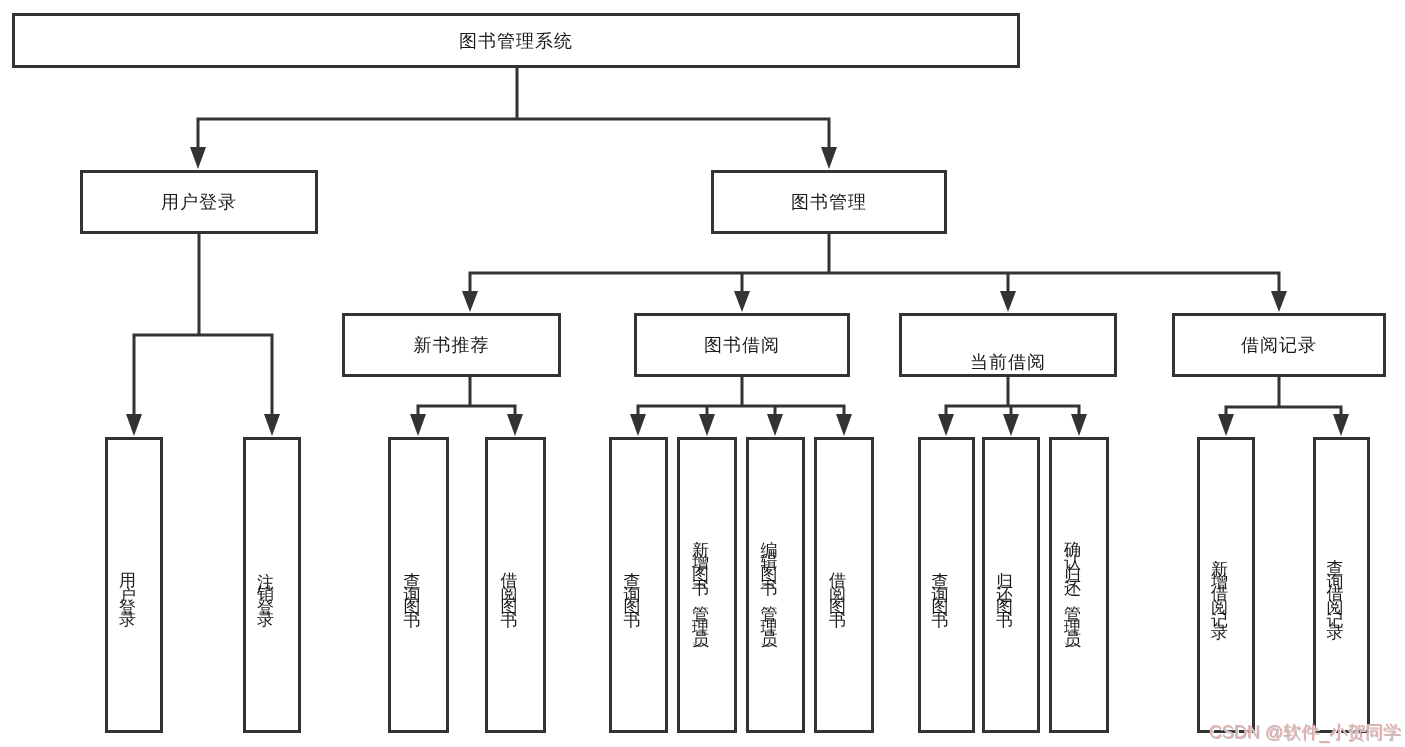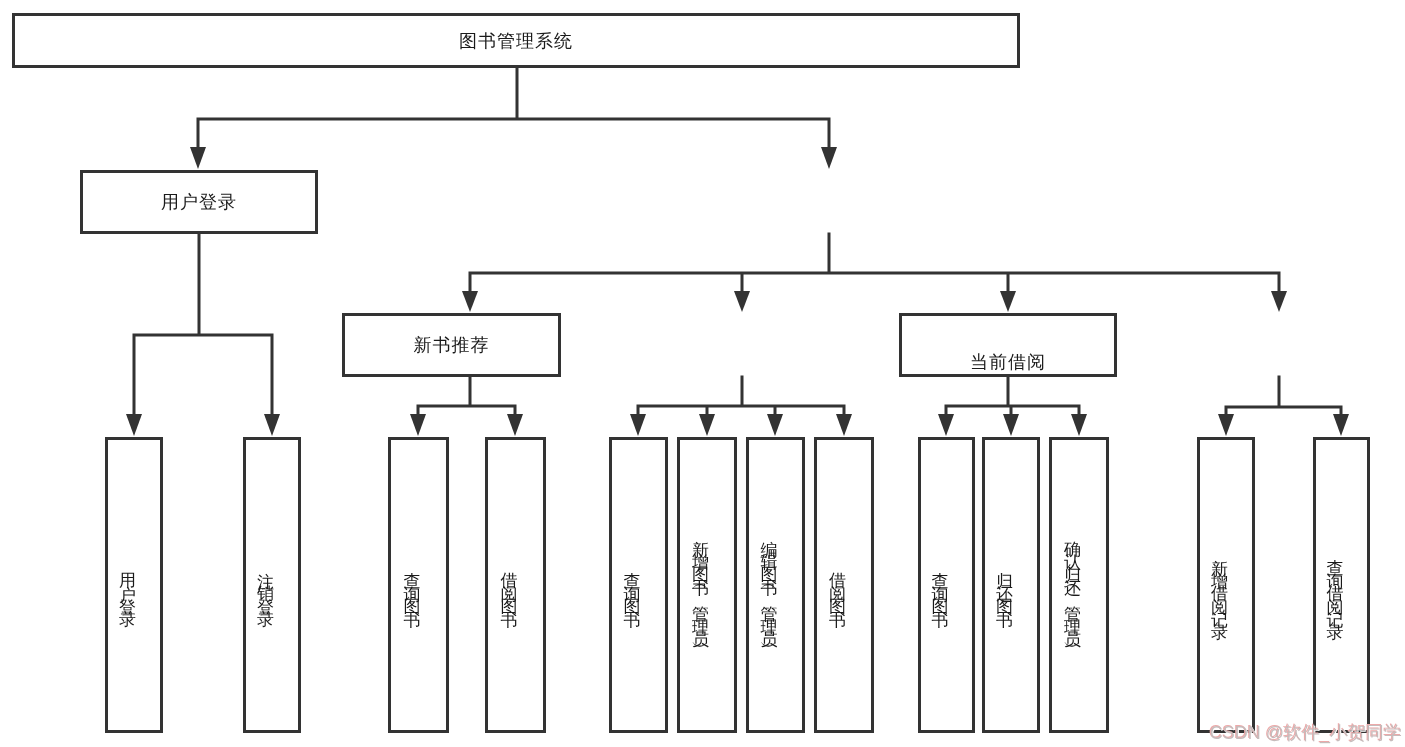--- a/index.html
+++ b/index.html
@@ -99,26 +99,35 @@
     </g>
   </svg>
 
   <div class="box" style="left:12px; top:13px; width:1008px; height:55px;">
     <span class="h-label">图书管理系统</span>
   </div>
 
   <div class="box" style="left:80px; top:170px; width:238px; height:64px;">
     <span class="h-label">用户登录</span>
   </div>
+  <div class="box" style="left:711px; top:170px; width:236px; height:64px;">
+    <span class="h-label">图书管理</span>
+  </div>
 
   <div class="box" style="left:342px; top:313px; width:219px; height:64px;">
     <span class="h-label">新书推荐</span>
   </div>
+  <div class="box" style="left:634px; top:313px; width:216px; height:64px;">
+    <span class="h-label">图书借阅</span>
+  </div>
   <div class="box" style="left:899px; top:313px; width:218px; height:64px;align-items:flex-end;">
     <span class="h-label">当前借阅</span>
+  </div>
+  <div class="box" style="left:1172px; top:313px; width:214px; height:64px;">
+    <span class="h-label">借阅记录</span>
   </div>
 
   <div class="box" style="left:105px; top:437px; width:58px; height:296px;">
     <span class="v-label">用户登录</span>
   </div>
   <div class="box" style="left:243px; top:437px; width:58px; height:296px;">
     <span class="v-label">注销登录</span>
   </div>
   <div class="box" style="left:388px; top:437px; width:61px; height:296px;">
     <span class="v-label">查询图书</span>

